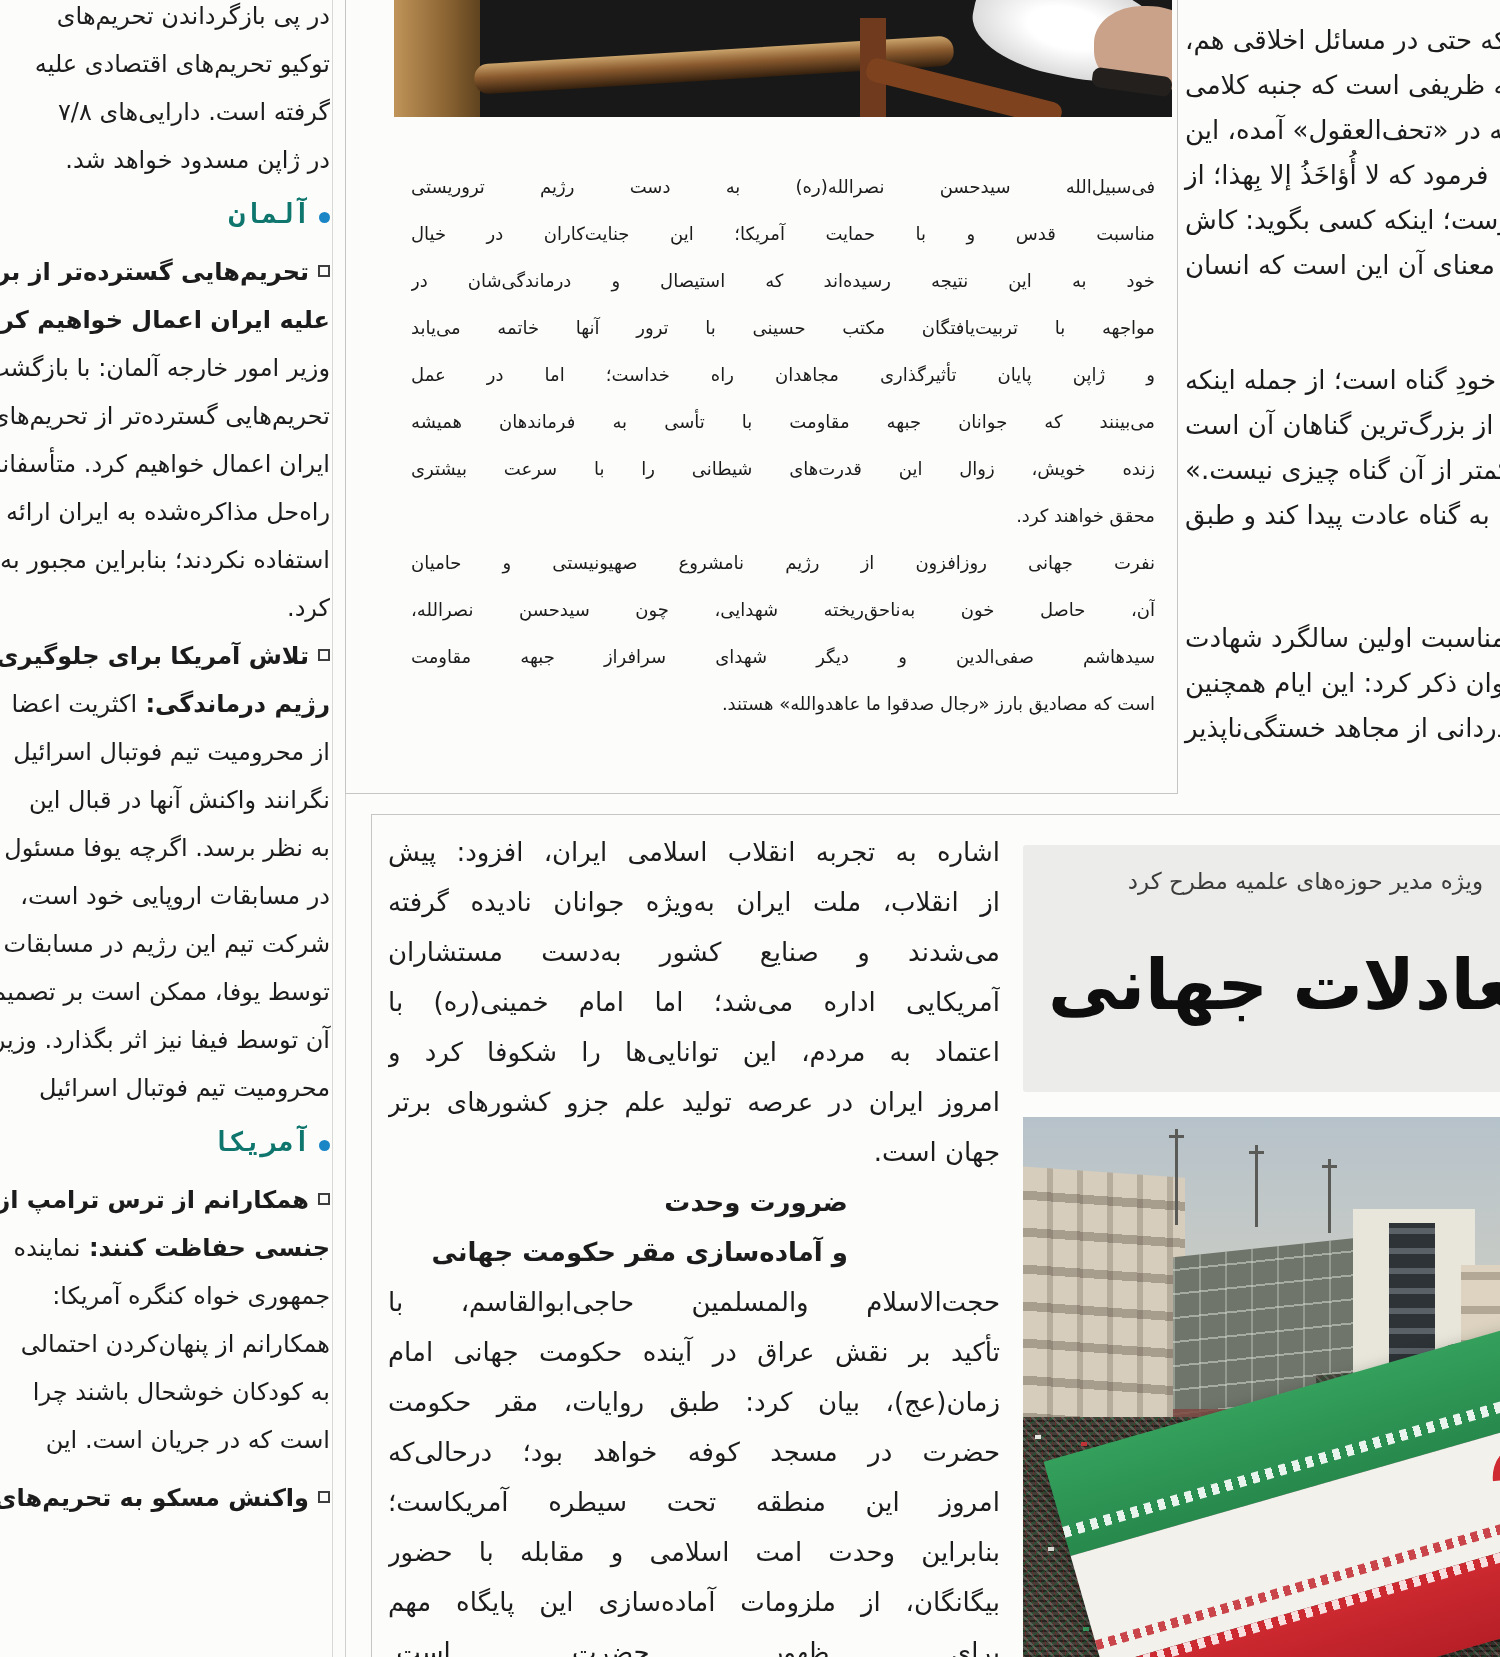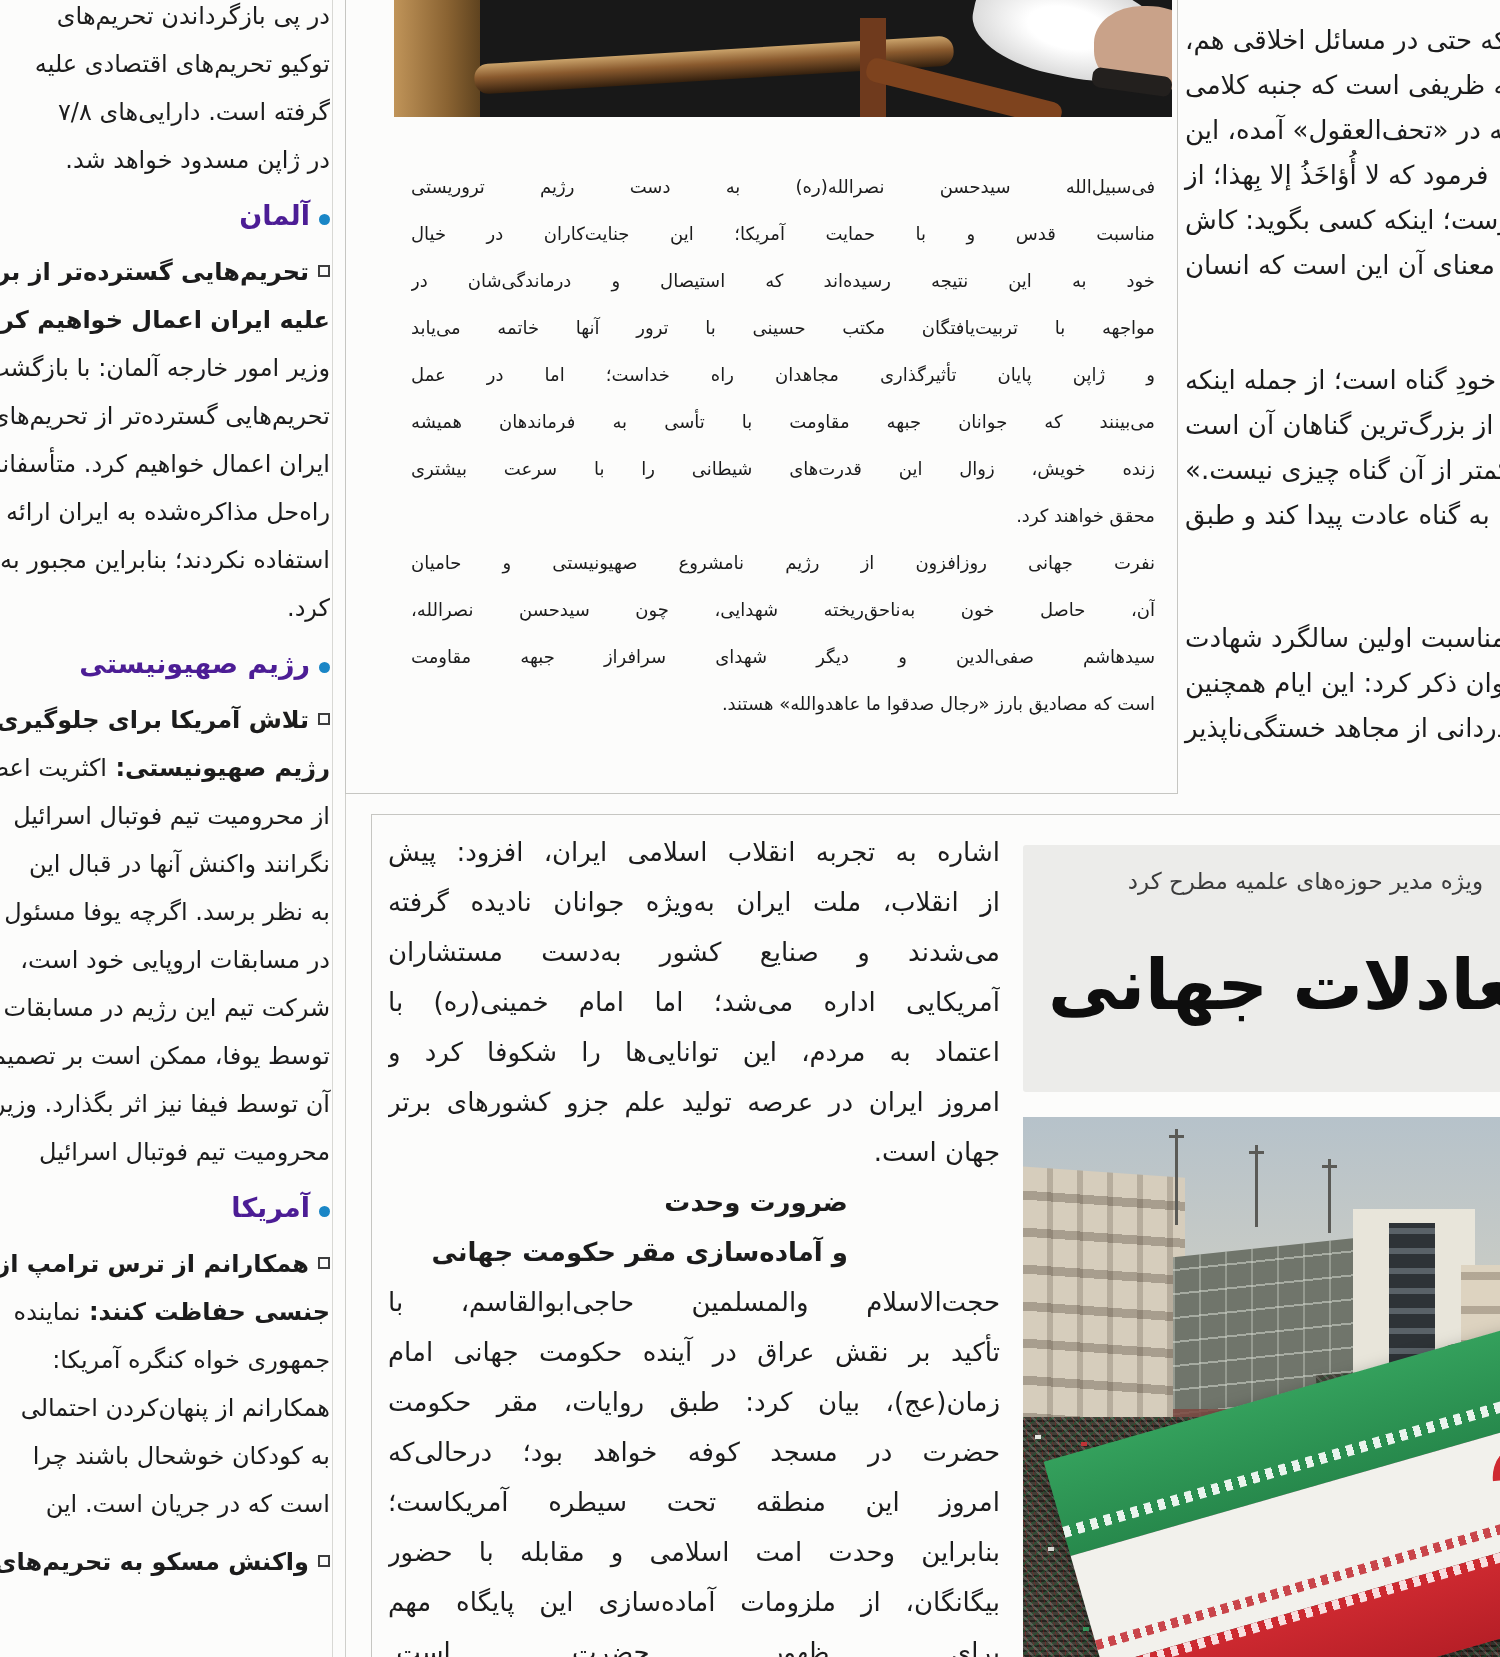--- a/index.html
+++ b/index.html
@@ -12,21 +12,21 @@
   .botbox{position:absolute;left:371px;top:814px;width:1210px;height:910px;
           border:1.5px solid #c6c6c2;background:transparent;}
   
   .ln{overflow:visible;}
   .gap{width:100%;}
   .dot{display:inline-block;width:11px;height:11px;border-radius:50%;background:#1a86c6;margin-left:9px;}
   .sq{display:inline-block;width:8px;height:8px;border:2px solid #3e3e3e;margin-left:9px;margin-bottom:3px;background:transparent;}
   
   .lcol{position:absolute;left:0;top:-8px;width:330px;direction:rtl;font-size:24px;}
   .lcol .ln{height:48px;line-height:48px;white-space:nowrap;text-align:right;}
-  .lcol .head{height:64px;line-height:64px;font-weight:bold;font-size:27px;color:#4c1d95;}
+  .lcol .head{height:64px;line-height:64px;font-weight:bold;font-size:27px;color:#0f766e;font-family:Liberation Mono, monospace;}
   .lcol .bold{font-weight:bold;}
   .lcol .mixed b{font-weight:bold;}
   
   .tcol{position:absolute;left:411px;top:163px;width:744px;direction:rtl;font-size:18px;}
   .tcol .ln{height:47px;line-height:47px;text-align:justify;text-align-last:justify;overflow:hidden;}
   .tcol .end{text-align-last:right;}
   
   .rcol{position:absolute;left:1185px;top:18px;width:620px;direction:ltr;font-size:26px;}
   .rcol .ln{height:45px;line-height:45px;text-align:left;}
   .rcol .ln .t{display:inline-block;white-space:nowrap;direction:rtl;}
@@ -133,23 +133,22 @@
       <div class="ln body"><span class="t">در ژاپن مسدود خواهد شد.</span></div>
       <div class="ln head"><span class="dot"></span><span class="t">آلمان</span></div>
       <div class="ln bold"><span class="sq"></span><span class="t">تحریم‌هایی گسترده‌تر از برجام</span></div>
       <div class="ln bold"><span class="t">علیه ایران اعمال خواهیم کرد:</span></div>
       <div class="ln body"><span class="t">وزیر امور خارجه آلمان: با بازگشت</span></div>
       <div class="ln body"><span class="t">تحریم‌هایی گسترده‌تر از تحریم‌های</span></div>
       <div class="ln body"><span class="t">ایران اعمال خواهیم کرد. متأسفانه</span></div>
       <div class="ln body"><span class="t">راه‌حل مذاکره‌شده به ایران ارائه شد</span></div>
       <div class="ln body"><span class="t">استفاده نکردند؛ بنابراین مجبور به</span></div>
       <div class="ln body"><span class="t">کرد.</span></div>
-      <div class="ln head"><span class="dot"></span><span class="t">رژیم صهیونیستی</span></div>
       <div class="ln bold"><span class="sq"></span><span class="t">تلاش آمریکا برای جلوگیری از</span></div>
-      <div class="ln mixed"><span class="t"><b>رژیم صهیونیستی: </b>اکثریت اعضا</span></div>
+      <div class="ln mixed"><span class="t"><b>رژیم درماندگی: </b>اکثریت اعضا</span></div>
       <div class="ln body"><span class="t">از محرومیت تیم فوتبال اسرائیل</span></div>
       <div class="ln body"><span class="t">نگرانند واکنش آنها در قبال این</span></div>
       <div class="ln body"><span class="t">به نظر برسد. اگرچه یوفا مسئول</span></div>
       <div class="ln body"><span class="t">در مسابقات اروپایی خود است،</span></div>
       <div class="ln body"><span class="t">شرکت تیم این رژیم در مسابقات</span></div>
       <div class="ln body"><span class="t">توسط یوفا، ممکن است بر تصمیم</span></div>
       <div class="ln body"><span class="t">آن توسط فیفا نیز اثر بگذارد. وزیر</span></div>
       <div class="ln body"><span class="t">محرومیت تیم فوتبال اسرائیل</span></div>
       <div class="ln head"><span class="dot"></span><span class="t">آمریکا</span></div>
       <div class="ln bold"><span class="sq"></span><span class="t">همکارانم از ترس ترامپ از</span></div>

